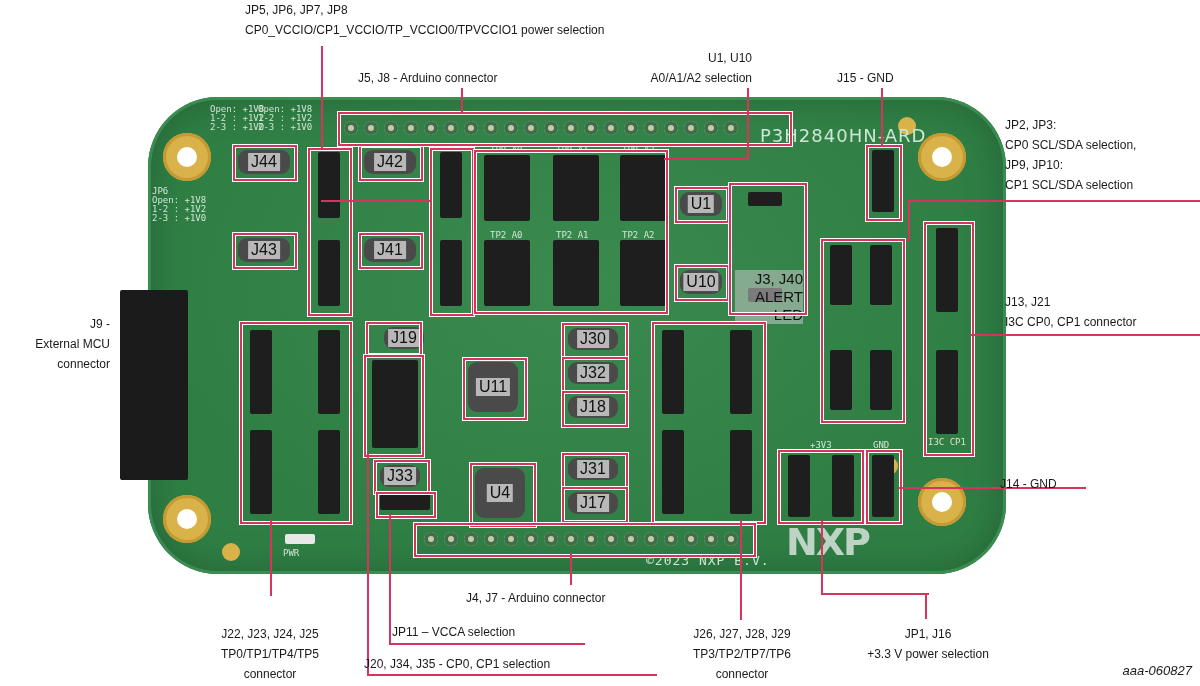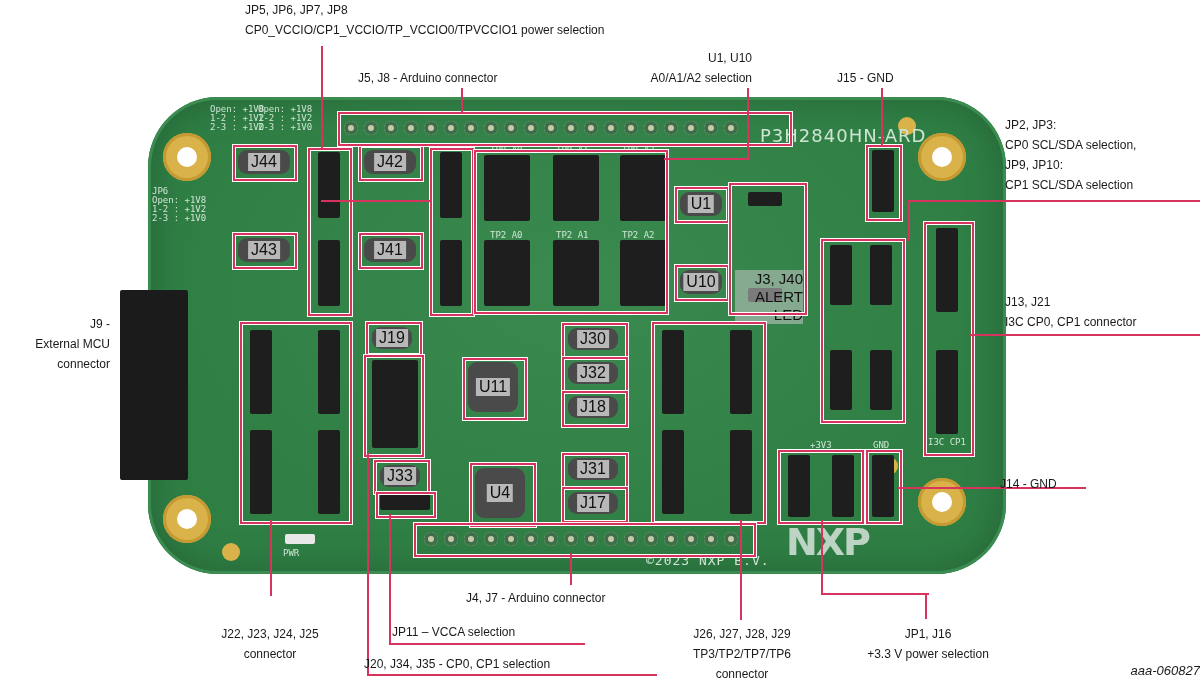--- a/index.html
+++ b/index.html
@@ -19,21 +19,21 @@
   .silk{position:absolute;color:#cfe5d4;font-size:9px;font-family:"DejaVu Sans Mono",monospace;white-space:nowrap;}
   .boardname{position:absolute;left:760px;top:125px;color:#cfe5d4;font-size:18px;font-family:"DejaVu Sans",sans-serif;letter-spacing:1px;}
   .copyright{position:absolute;left:646px;top:553px;color:#cfe5d4;font-size:13px;font-family:"DejaVu Sans Mono",monospace;letter-spacing:1px;}
   .nxp{position:absolute;left:786px;top:520px;color:#d7e4db;font-size:38px;font-weight:bold;font-family:"DejaVu Sans",sans-serif;letter-spacing:-2px;opacity:0.85;}
   .led{position:absolute;left:285px;top:534px;width:30px;height:10px;background:#e8e8e8;border-radius:2px;}
   .lbl{position:absolute;font-size:12px;line-height:20px;color:#1a1a1a;white-space:nowrap;}
   .lbl.r{text-align:right;}
   .lbl.c{text-align:center;}
   .lbl.l{text-align:left;}
   .line{position:absolute;background:#d6335e;}
-  .fig-id{position:absolute;right:0;bottom:8px;font-size:13px;font-style:italic;color:#1a1a1a;margin-top:24px;}
+  .fig-id{position:absolute;right:8px;bottom:8px;font-size:13px;font-style:italic;color:#1a1a1a;margin-top:24px;}
   .alert-label{position:absolute;left:735px;top:270px;width:68px;text-align:right;color:#111;font-size:15px;line-height:18px;background:rgba(200,200,200,0.55);}
 </style>
 </head>
 <body>
 
 <div class="board">
     <div class="board-glow"></div>
   </div>
 
 <div class="hole" style="left:163px;top:133px"></div>
@@ -156,21 +156,21 @@
   </div>
 <div class="chip" style="left:238px;top:238px;width:52px;height:24px">
     <span class="chip-label">J43</span>
   </div>
 <div class="chip" style="left:364px;top:150px;width:52px;height:24px">
     <span class="chip-label">J42</span>
   </div>
 <div class="chip" style="left:364px;top:238px;width:52px;height:24px">
     <span class="chip-label">J41</span>
   </div>
-<div class="chip" style="left:372px;top:327px;width:40px;height:22px">
+<div class="chip" style="left:384px;top:327px;width:40px;height:22px">
     <span class="chip-label">J19</span>
   </div>
 <div class="chip" style="left:380px;top:465px;width:40px;height:22px">
     <span class="chip-label">J33</span>
   </div>
 <div class="chip" style="left:468px;top:362px;width:50px;height:50px">
     <span class="chip-label">U11</span>
   </div>
 <div class="chip" style="left:475px;top:468px;width:50px;height:50px">
     <span class="chip-label">U4</span>
@@ -279,20 +279,21 @@
 <div class="lbl l" style="left:1005px;top:292px">
   <div>J13, J21</div>
     <div>I3C CP0, CP1 connector</div>
 </div>
 <div class="lbl l" style="left:1000px;top:474px">J14 - GND</div>
 <div class="lbl l" style="left:466px;top:588px">J4, J7 - Arduino connector</div>
 <div class="lbl l" style="left:392px;top:622px">JP11 – VCCA selection</div>
 <div class="lbl l" style="left:364px;top:654px">J20, J34, J35 - CP0, CP1 selection</div>
 <div class="lbl c" style="left:185px;top:624px;width:170px">
   <div>J22, J23, J24, J25</div>
+    <div>TP0/TP1/TP4/TP5</div>
     <div>connector</div>
 </div>
 <div class="lbl c" style="left:660px;top:624px;width:164px">
   <div>J26, J27, J28, J29</div>
     <div>TP3/TP2/TP7/TP6</div>
     <div>connector</div>
 </div>
 <div class="lbl c" style="left:840px;top:624px;width:176px">
   <div>JP1, J16</div>
     <div>+3.3 V power selection</div>

